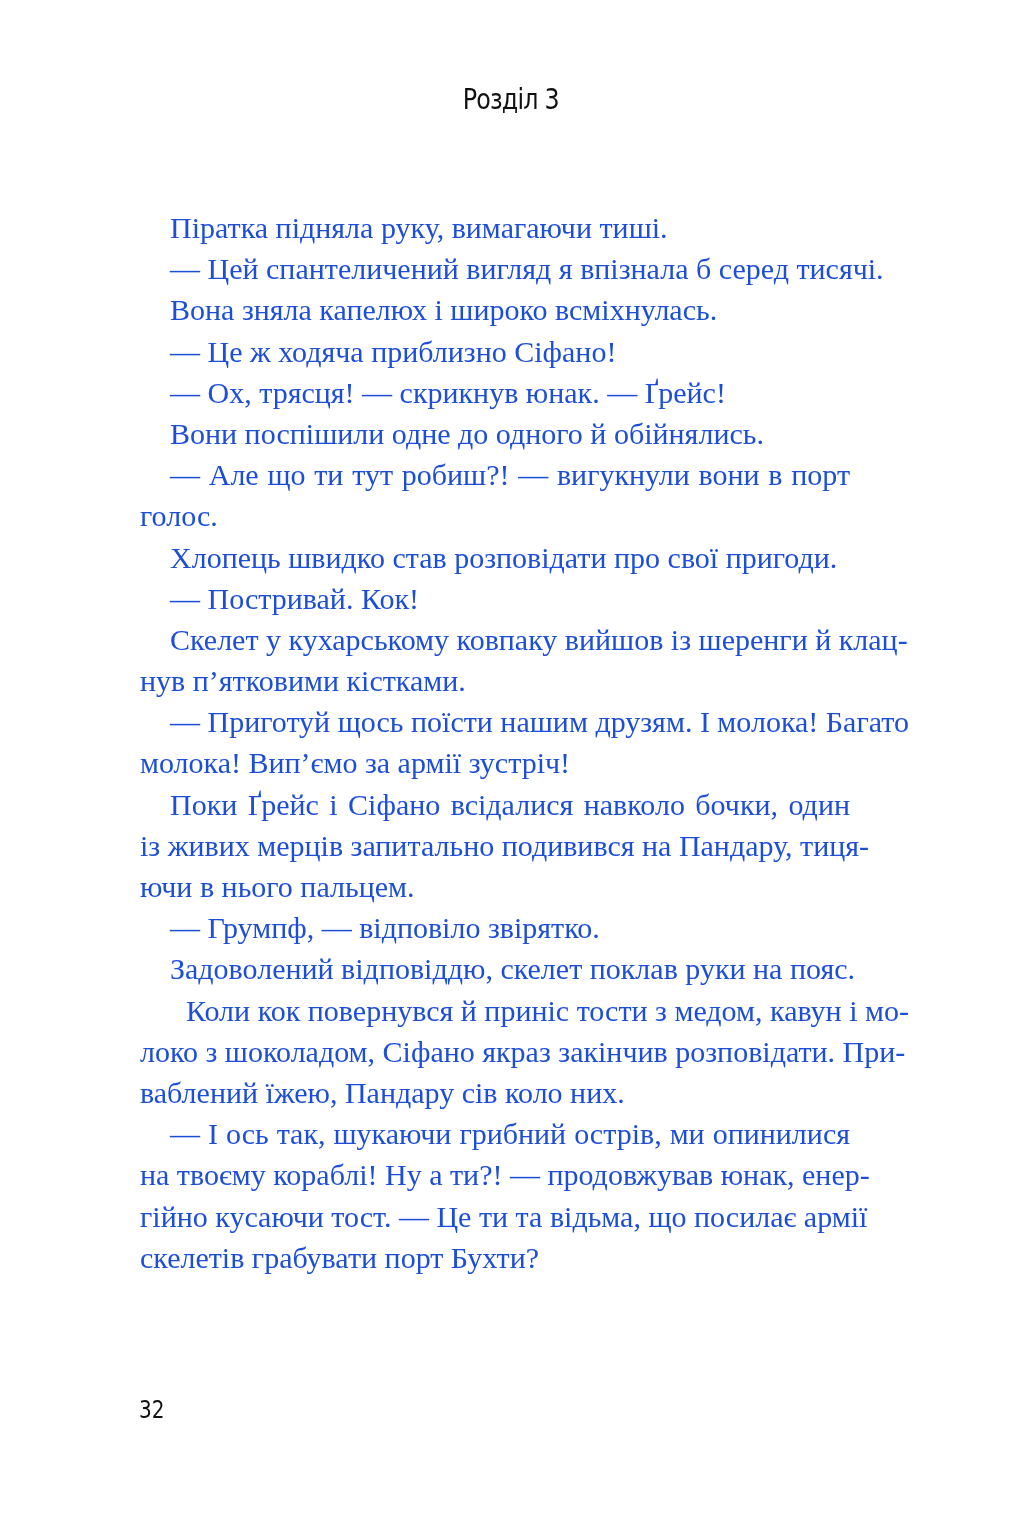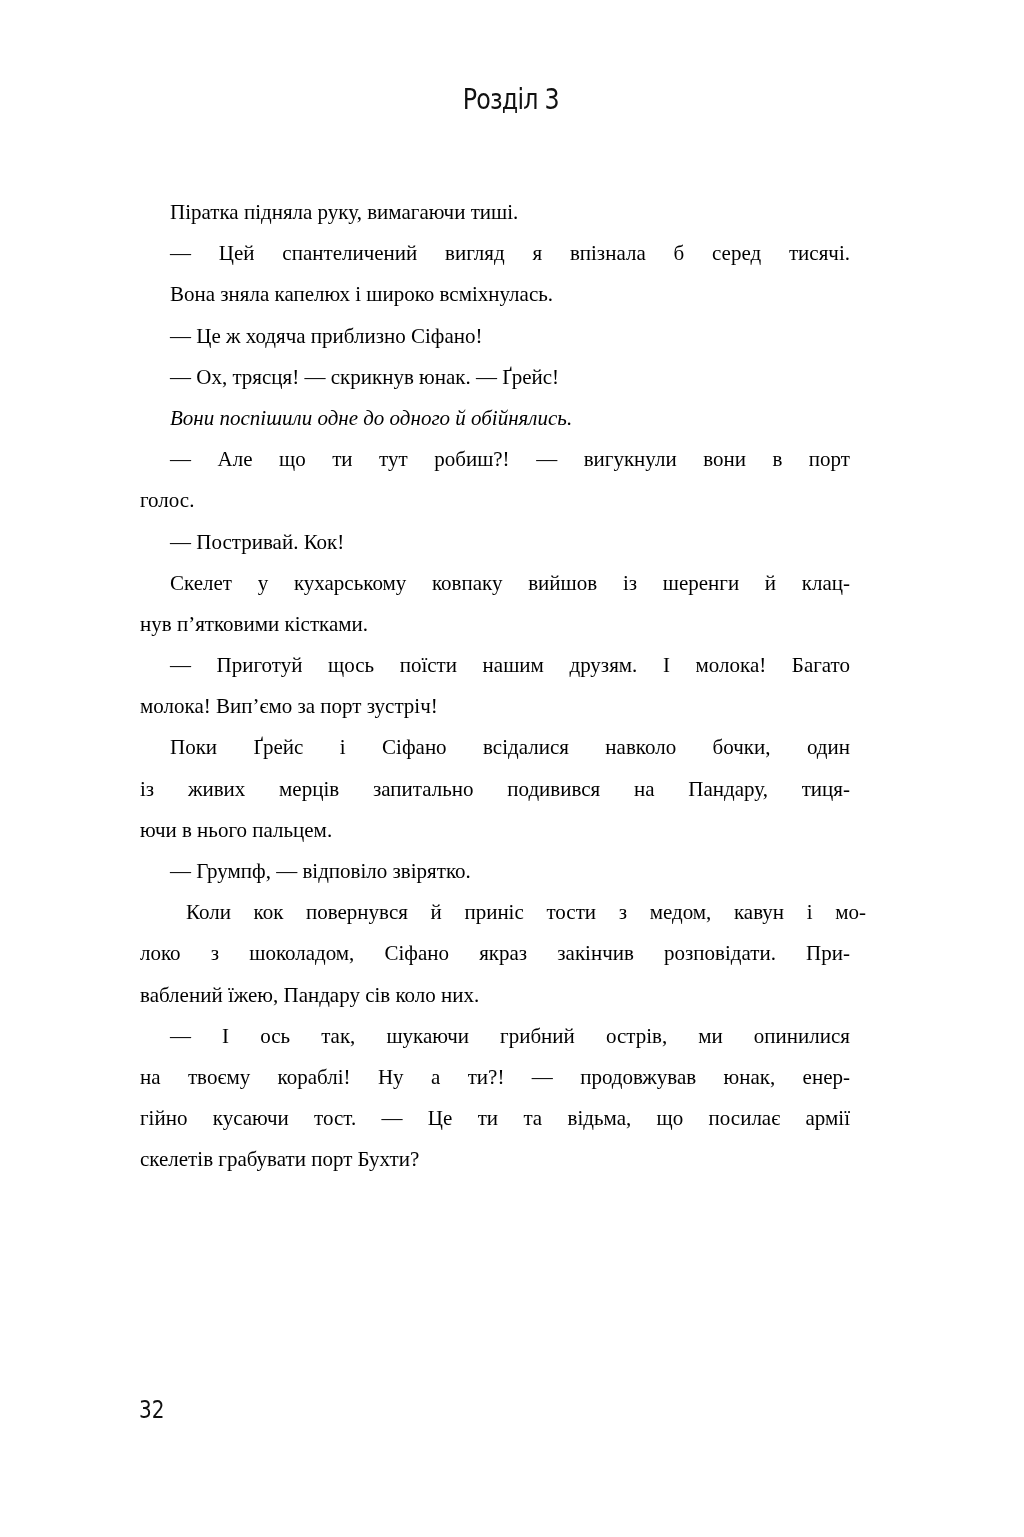--- a/index.html
+++ b/index.html
@@ -22,27 +22,27 @@
       text-align: center;
       font-family: "DejaVu Sans", sans-serif;
       font-size: 29px;
       letter-spacing: -1px;
       transform: scaleX(0.82);
       transform-origin: 505px 0;
       color: #111;
     }
     .text-block {
       position: absolute;
-      top: 192px;
+      top: 207px;
       left: 170px;
       width: 680px;
       font-family: "Liberation Serif", serif;
-      font-size: 21px;
+      font-size: 30px;
       line-height: 41.2px;
-      color: #000000;
+      color: #1d4ed8;
     }
     .line {
       display: block;
       white-space: nowrap;
       height: 41.2px;
     }
     .line.justify {
       text-align: justify;
       text-align-last: justify;
     }
@@ -61,32 +61,34 @@
 <body>
 
 <div class="chapter-title">Розділ 3</div>
 
 <div class="text-block" id="text-block">
   <span class="line l0" style="margin-left: 0px; width: 680px;">Піратка підняла руку, вимагаючи тиші.</span>
   <span class="line l1 justify" style="margin-left: 0px; width: 680px;">— Цей спантеличений вигляд я впізнала б серед тисячі.</span>
   <span class="line l2" style="margin-left: 0px; width: 680px;">Вона зняла капелюх і широко всміхнулась.</span>
   <span class="line l3" style="margin-left: 0px; width: 680px;">— Це ж ходяча приблизно Сіфано!</span>
   <span class="line l4" style="margin-left: 0px; width: 680px;">— Ох, трясця! — скрикнув юнак. — Ґрейс!</span>
-  <span class="line l5" style="margin-left: 0px; width: 680px; font-style: italic;">Вони поспішили одне до одного й обійнялись.</span>
+  <span class="line l5" style="margin-left: 0px; width: 680px;">Вони поспішили одне до одного й обійнялись.</span>
   <span class="line l6 justify" style="margin-left: 0px; width: 680px;">— Але що ти тут робиш?! — вигукнули вони в порт</span>
   <span class="line l7" style="margin-left: -30px; width: 710px;">голос.</span>
+  <span class="line l8" style="margin-left: 0px; width: 680px;">Хлопець швидко став розповідати про свої пригоди.</span>
   <span class="line l10" style="margin-left: 0px; width: 680px;">— Постривай. Кок!</span>
   <span class="line l11 justify" style="margin-left: 0px; width: 680px;">Скелет у кухарському ковпаку вийшов із шеренги й клац-</span>
   <span class="line l12" style="margin-left: -30px; width: 710px;">нув п’ятковими кістками.</span>
   <span class="line l13 justify" style="margin-left: 0px; width: 680px;">— Приготуй щось поїсти нашим друзям. І молока! Багато</span>
-  <span class="line l14" style="margin-left: -30px; width: 710px;">молока! Вип’ємо за порт зустріч!</span>
+  <span class="line l14" style="margin-left: -30px; width: 710px;">молока! Вип’ємо за армії зустріч!</span>
   <span class="line l15 justify" style="margin-left: 0px; width: 680px;">Поки Ґрейс і Сіфано всідалися навколо бочки, один</span>
   <span class="line l16 justify" style="margin-left: -30px; width: 710px;">із живих мерців запитально подивився на Пандару, тиця-</span>
   <span class="line l17" style="margin-left: -30px; width: 710px;">ючи в нього пальцем.</span>
   <span class="line l18" style="margin-left: 0px; width: 680px;">— Грумпф, — відповіло звірятко.</span>
+  <span class="line l19" style="margin-left: 0px; width: 680px;">Задоволений відповіддю, скелет поклав руки на пояс.</span>
   <span class="line l20 justify" style="margin-left: 16px; width: 680px;">Коли кок повернувся й приніс тости з медом, кавун і мо-</span>
   <span class="line l21 justify" style="margin-left: -30px; width: 710px;">локо з шоколадом, Сіфано якраз закінчив розповідати. При-</span>
   <span class="line l22" style="margin-left: -30px; width: 710px;">ваблений їжею, Пандару сів коло них.</span>
   <span class="line l23 justify" style="margin-left: 0px; width: 680px;">— І ось так, шукаючи грибний острів, ми опинилися</span>
   <span class="line l24 justify" style="margin-left: -30px; width: 710px;">на твоєму кораблі! Ну а ти?! — продовжував юнак, енер-</span>
   <span class="line l25 justify" style="margin-left: -30px; width: 710px;">гійно кусаючи тост. — Це ти та відьма, що посилає армії</span>
   <span class="line l26" style="margin-left: -30px; width: 710px;">скелетів грабувати порт Бухти?</span>
 </div>
 
 <div class="page-number">32</div>

